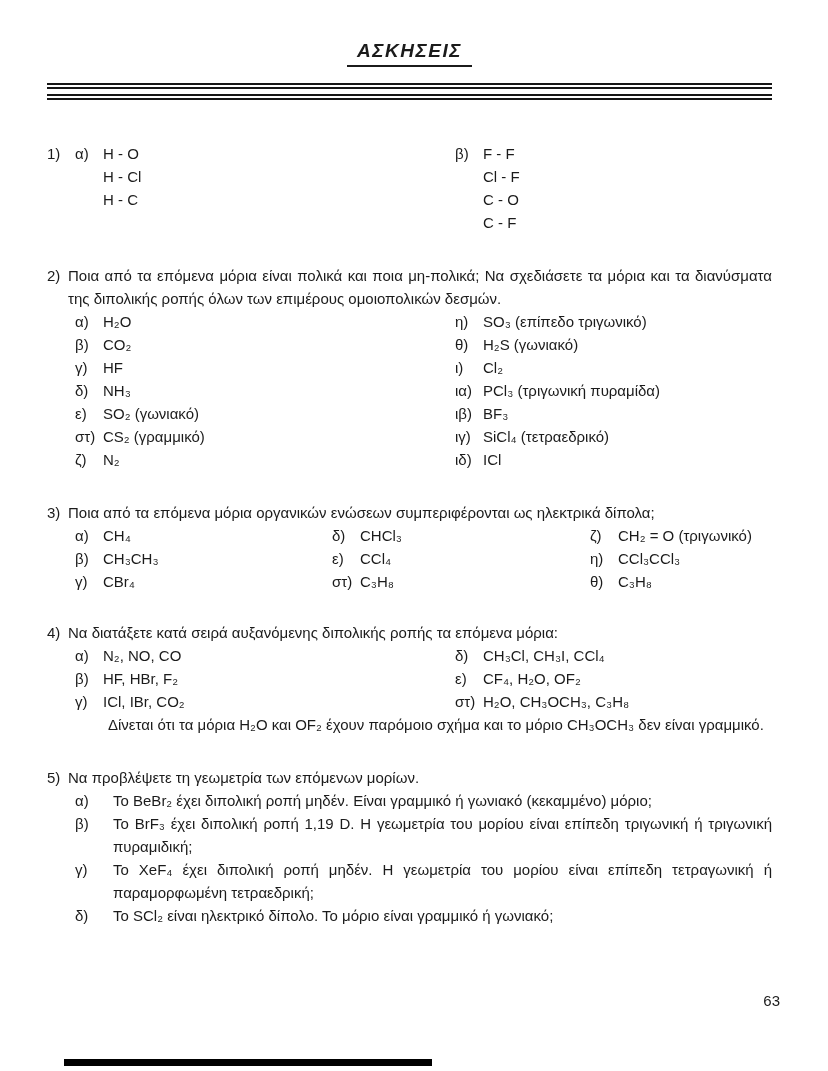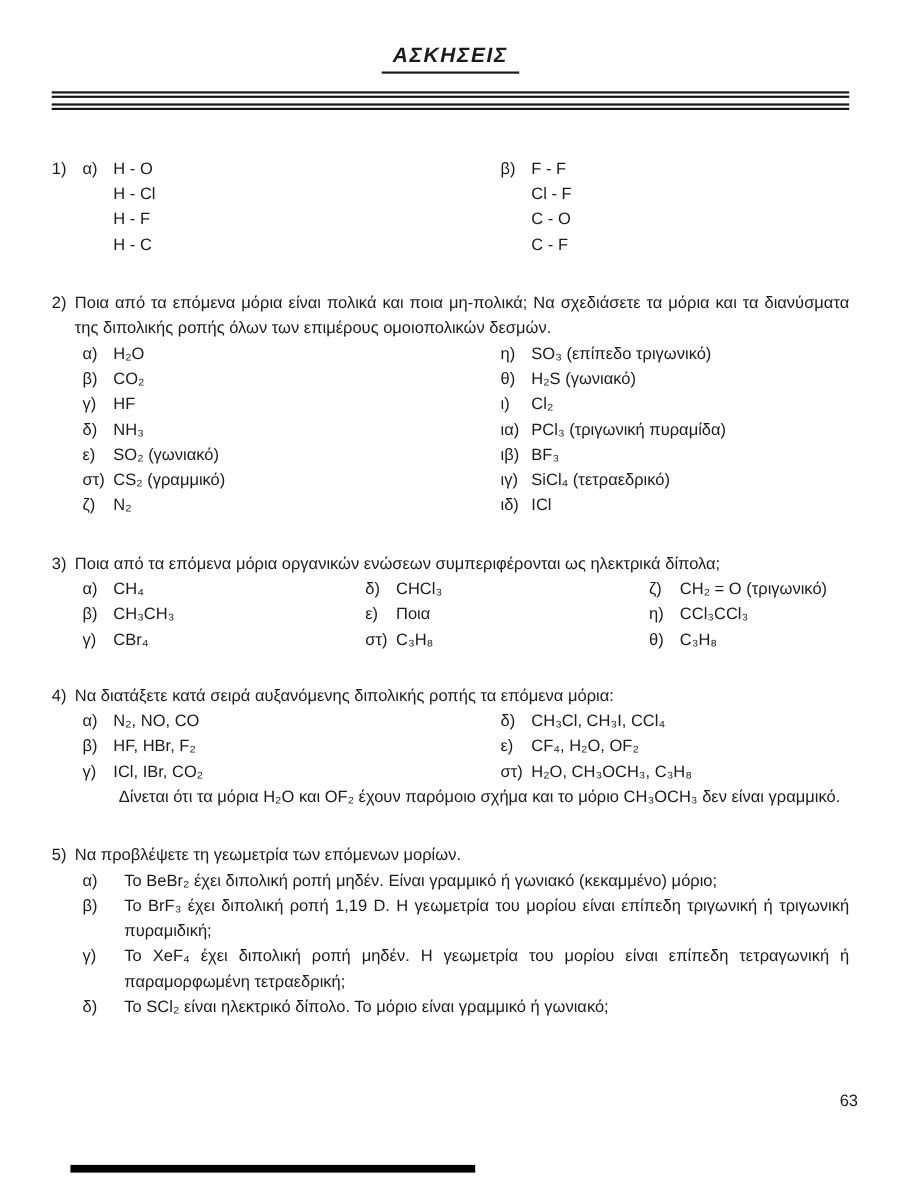--- a/index.html
+++ b/index.html
@@ -59,24 +59,20 @@
             <div class="row">
                 <span class="lbl">α)</span>
                 <span class="val">H - O</span>
               </div>
             <div class="row">
                 <span class="lbl"></span>
                 <span class="val">H - Cl</span>
               </div>
             <div class="row">
                 <span class="lbl"></span>
-                <span class="val">H - F</span>
-              </div>
-            <div class="row">
-                <span class="lbl"></span>
                 <span class="val">H - C</span>
               </div>
           </div>
           <div>
             <div class="row">
                 <span class="lbl">β)</span>
                 <span class="val">F - F</span>
               </div>
             <div class="row">
                 <span class="lbl"></span>
@@ -183,21 +179,21 @@
                 <span class="val">CBr₄</span>
               </div>
           </div>
           <div>
             <div class="row">
                 <span class="lbl">δ)</span>
                 <span class="val">CHCl₃</span>
               </div>
             <div class="row">
                 <span class="lbl">ε)</span>
-                <span class="val">Ποια</span>
+                <span class="val">CCl₄</span>
               </div>
             <div class="row">
                 <span class="lbl">στ)</span>
                 <span class="val">C₃H₈</span>
               </div>
           </div>
           <div>
             <div class="row">
                 <span class="lbl">ζ)</span>
                 <span class="val">CH₂ = O (τριγωνικό)</span>

